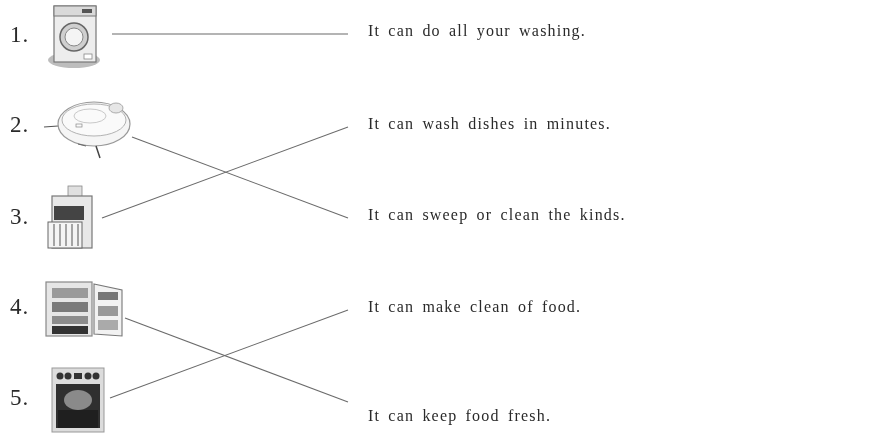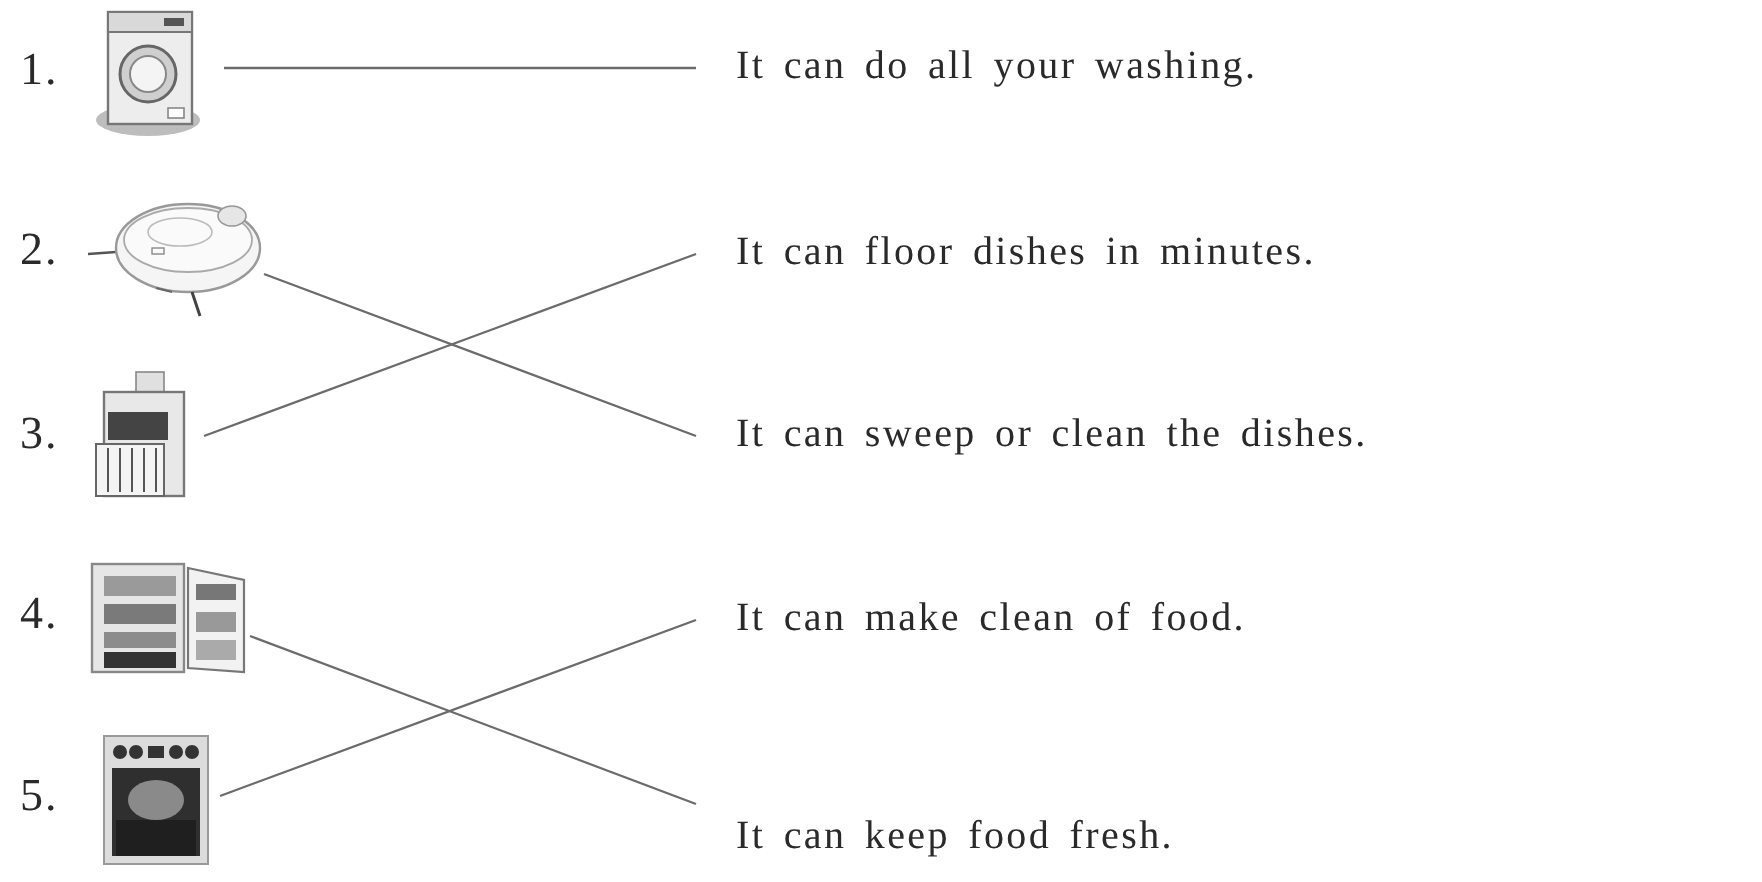--- a/index.html
+++ b/index.html
@@ -1,19 +1,19 @@
 <!DOCTYPE html>
 <html><head>
   <meta charset="utf-8">
   <style>
     html, body { margin: 0; padding: 0; background: #ffffff; }
     body { width: 881px; height: 441px; position: relative; overflow: hidden;
            font-family: "Liberation Serif", "DejaVu Serif", serif; color: #2a2a2a; }
     .num { position: absolute; left: 10px; font-size: 23px; letter-spacing: 1px; }
-    .sentence { position: absolute; left: 368px; font-size: 20px; letter-spacing: 1.2px; word-spacing: 3px; white-space: nowrap; }
+    .sentence { position: absolute; left: 368px; font-size: 16px; letter-spacing: 1.2px; word-spacing: 3px; white-space: nowrap; }
     .pic { position: absolute; }
     svg.lines { position: absolute; left: 0; top: 0; }
   </style>
 </head>
 <body>
 
 <svg class="lines" width="881" height="441">
   <line x1="112" y1="34" x2="348" y2="34" stroke="#6b6b6b" stroke-width="1.2"></line>
   <line x1="132" y1="137" x2="348" y2="218" stroke="#6b6b6b" stroke-width="1.1"></line>
   <line x1="102" y1="218" x2="348" y2="127" stroke="#6b6b6b" stroke-width="1.1"></line>
@@ -78,16 +78,16 @@
   <circle cx="18" cy="10" r="3.5" fill="#333"></circle>
   <rect x="24" y="7" width="8" height="6" fill="#333"></rect>
   <circle cx="38" cy="10" r="3.5" fill="#333"></circle>
   <circle cx="46" cy="10" r="3.5" fill="#333"></circle>
   <rect x="6" y="18" width="44" height="44" fill="#2f2f2f"></rect>
   <ellipse cx="28" cy="34" rx="14" ry="10" fill="#8a8a8a"></ellipse>
   <rect x="8" y="44" width="40" height="18" fill="#1f1f1f"></rect>
 </svg>
 
 <div class="sentence" style="top:22px">It can do all your washing.</div>
-<div class="sentence" style="top:115px">It can floor dishes in minutes.</div>
-<div class="sentence" style="top:206px">It can sweep or clean the dishes.</div>
+<div class="sentence" style="top:115px">It can wash dishes in minutes.</div>
+<div class="sentence" style="top:206px">It can sweep or clean the kinds.</div>
 <div class="sentence" style="top:298px">It can make clean of food.</div>
 <div class="sentence" style="top:407px">It can keep food fresh.</div>
 
 </body></html>

